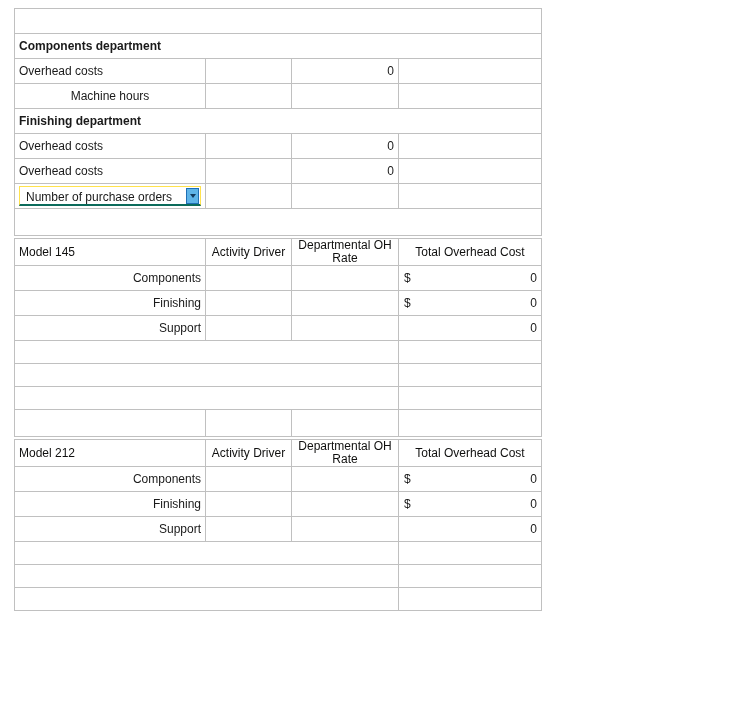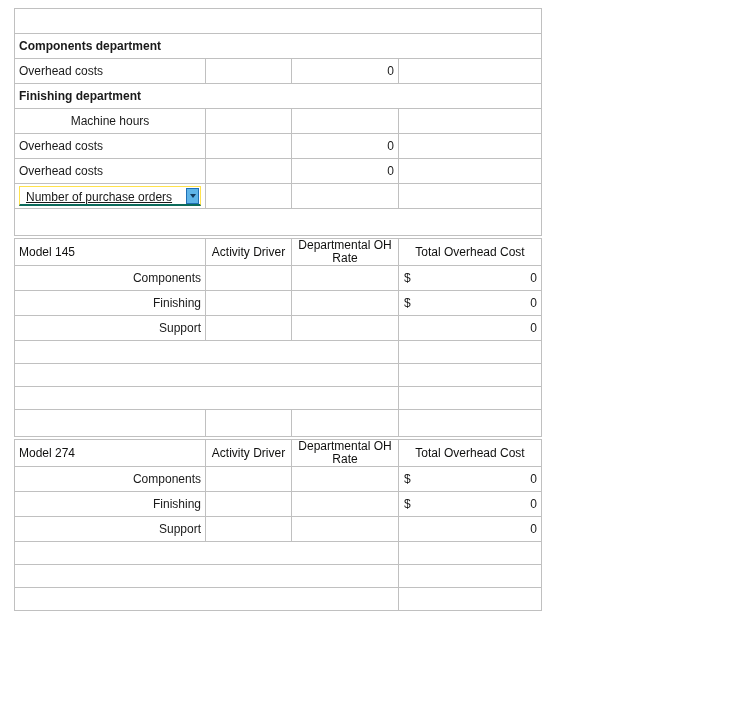--- a/index.html
+++ b/index.html
@@ -50,21 +50,21 @@
 
   
   tr.spacer td{border-left:1px solid #c0c0c0;border-right:1px solid #c0c0c0;
                border-top:1px solid #c0c0c0;border-bottom:1px solid #c0c0c0;height:22px;}
   tr.gaprow td{height:26px;background:#ffffff;}
 
   
   td.blankwide{border:1px solid #c0c0c0;background:#ffffff;}
 
   
-  td.ddcell{padding:0;border:1px solid #c0c0c0;background:#ffffff;text-decoration:underline;}
+  td.ddcell{padding:0;border:1px solid #c0c0c0;background:#ffffff;}
   .dd{
     position:relative;display:block;height:20px;margin:1px 0 1px 0;
     border:1px solid #ffe24d;border-bottom:2px solid #0b6b5b;
     background:#ffffff;box-sizing:border-box;
   }
   .dd .ddtext{
     display:block;padding:2px 22px 0 6px;font-size:12px;line-height:16px;color:#1a1a1a;
     white-space:nowrap;overflow:hidden;
   }
   .dd .ddbtn{
@@ -99,28 +99,28 @@
       </tr>
       <tr>
         <td class="ybox">
           <span class="link">Overhead costs</span>
         </td>
         <td class="ybox"></td>
         <td class="yfill">0</td>
         <td class="yfill-bord"></td>
       </tr>
       <tr>
+        <td class="ybox lbl">Machine hours</td>
+        <td class="ybox"></td>
+        <td></td>
+        <td></td>
+      </tr>
+
+      <tr>
         <td class="sect" colspan="4">Finishing department</td>
-      </tr>
-
-      <tr>
-        <td class="ybox lbl">Machine hours</td>
-        <td class="ybox"></td>
-        <td></td>
-        <td></td>
       </tr>
       <tr>
         <td class="ybox">
           <span class="link">Overhead costs</span>
         </td>
         <td class="ybox"></td>
         <td class="yfill">0</td>
         <td class="yfill-bord"></td>
       </tr>
 
@@ -219,21 +219,21 @@
 
   <table class="grid" style="margin-top:2px;">
     <colgroup>
         <col class="c1">
         <col class="c2">
         <col class="c3">
         <col class="c4">
       </colgroup>
     <tbody>
       <tr>
-        <td class="bluehead">Model 274</td>
+        <td class="bluehead">Model 212</td>
         <td class="bluehead ctr">Activity Driver</td>
         <td class="bluehead ctr">Departmental OH Rate</td>
         <td class="bluehead ctr">Total Overhead Cost</td>
       </tr>
 
       <tr>
         <td class="rowlbl">Components</td>
         <td class="ybox"></td>
         <td></td>
         <td class="money">

